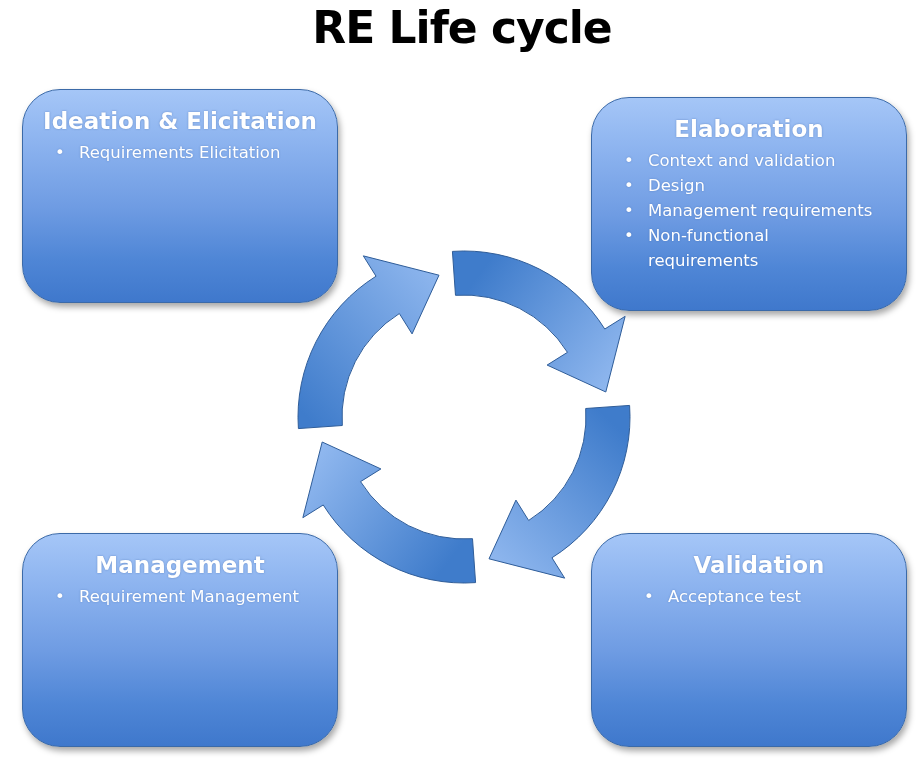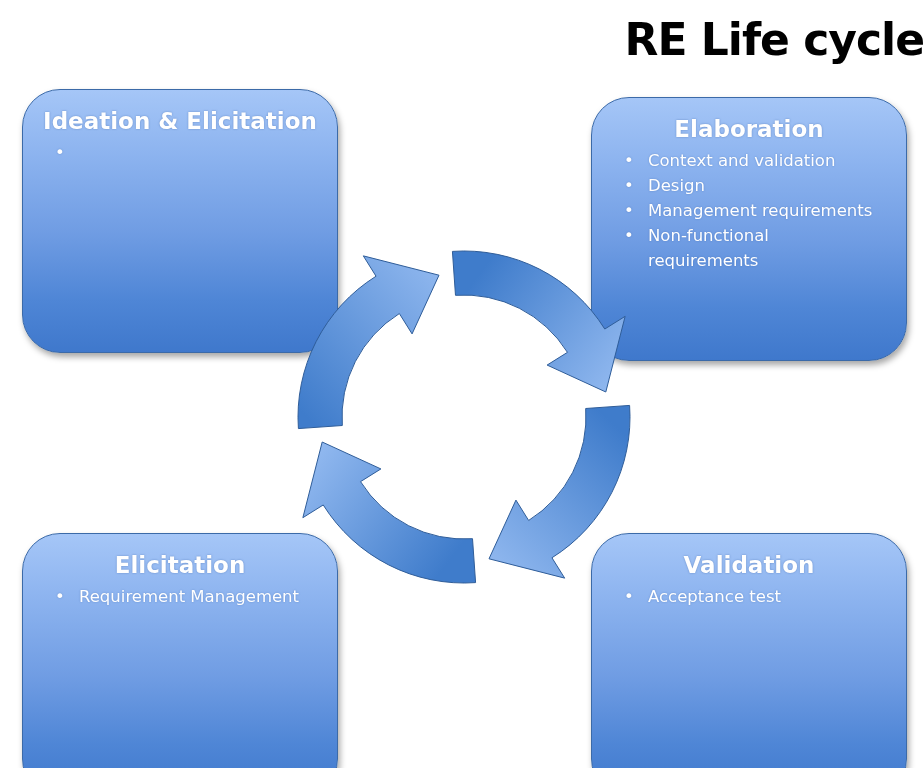--- a/index.html
+++ b/index.html
@@ -1,55 +1,55 @@
 <!DOCTYPE html>
 <html><head>
   <meta charset="utf-8">
   <style>
     html, body { margin: 0; padding: 0; background: #ffffff; }
     body { width: 924px; height: 768px; position: relative; overflow: hidden; font-family: "DejaVu Sans", sans-serif; }
-    .title { position: absolute; left: 0; top: 2px; width: 924px; text-align: right; font-family: "DejaVu Sans", sans-serif; font-weight: bold; font-size: 44px; color: #000; letter-spacing: -1px; margin-top: 12px; }
-    .box { position: absolute; width: 316px; height: 264px; border-radius: 38px; border: 1px solid #3b6aa8;
+    .title { position: absolute; left: 0; top: 2px; width: 924px; text-align: center; font-family: "DejaVu Sans", sans-serif; font-weight: bold; font-size: 44px; color: #000; letter-spacing: -1px; }
+    .box { position: absolute; width: 316px; height: 214px; border-radius: 38px; border: 1px solid #3b6aa8;
       background: linear-gradient(to bottom, #a5c6f7 0%, #8cb3ef 25%, #6f9ce3 55%, #4f86d6 80%, #3f78cc 100%);
       box-shadow: 2px 4px 6px rgba(0,0,0,0.35); color: #fff; box-sizing: border-box; padding-top: 18px; }
     .box .btitle { font-weight: bold; font-size: 23px; text-align: center; text-shadow: 0 0 2px rgba(40,80,150,0.5); }
     .box ul { list-style: none; margin: 6px 0 0 0; padding: 0 0 0 32px; }
     .box li { position: relative; font-size: 16.5px; line-height: 25px; padding-left: 24px; text-shadow: 0 0 2px rgba(40,80,150,0.4); }
     .box li .bullet { position: absolute; left: 0; top: 0; }
     #box-tl { left: 22px; top: 89px; }
     #box-tr { left: 591px; top: 89px; margin-top: 8px; }
     #box-bl { left: 22px; top: 533px; }
-    #box-br { left: 591px; top: 533px; }
+    #box-br { left: 591px; top: 533px; padding-left: 20px; }
     #box-tr ul { padding-left: 32px; }
     svg.cycle { position: absolute; left: 0; top: 0; }
   </style>
 </head>
 <body>
 
 <div class="title">RE Life cycle</div>
 
 <div class="box" id="box-tl">
   <div class="btitle">Ideation &amp; Elicitation</div>
   <ul>
-    <li><span class="bullet">•</span></li>
+    <li><span class="bullet">•</span><span>Requirements Elicitation</span></li>
   </ul>
 </div>
 
 <div class="box" id="box-tr">
   <div class="btitle">Elaboration</div>
   <ul>
     <li><span class="bullet">•</span><span>Context and validation</span></li>
     <li><span class="bullet">•</span><span>Design</span></li>
     <li><span class="bullet">•</span><span>Management requirements</span></li>
     <li style="width:170px"><span class="bullet">•</span><span>Non-functional requirements</span></li>
   </ul>
 </div>
 
 <div class="box" id="box-bl">
-  <div class="btitle">Elicitation</div>
+  <div class="btitle">Management</div>
   <ul>
     <li><span class="bullet">•</span><span>Requirement Management</span></li>
   </ul>
 </div>
 
 <div class="box" id="box-br">
   <div class="btitle">Validation</div>
   <ul>
     <li><span class="bullet">•</span><span>Acceptance test</span></li>
   </ul>

